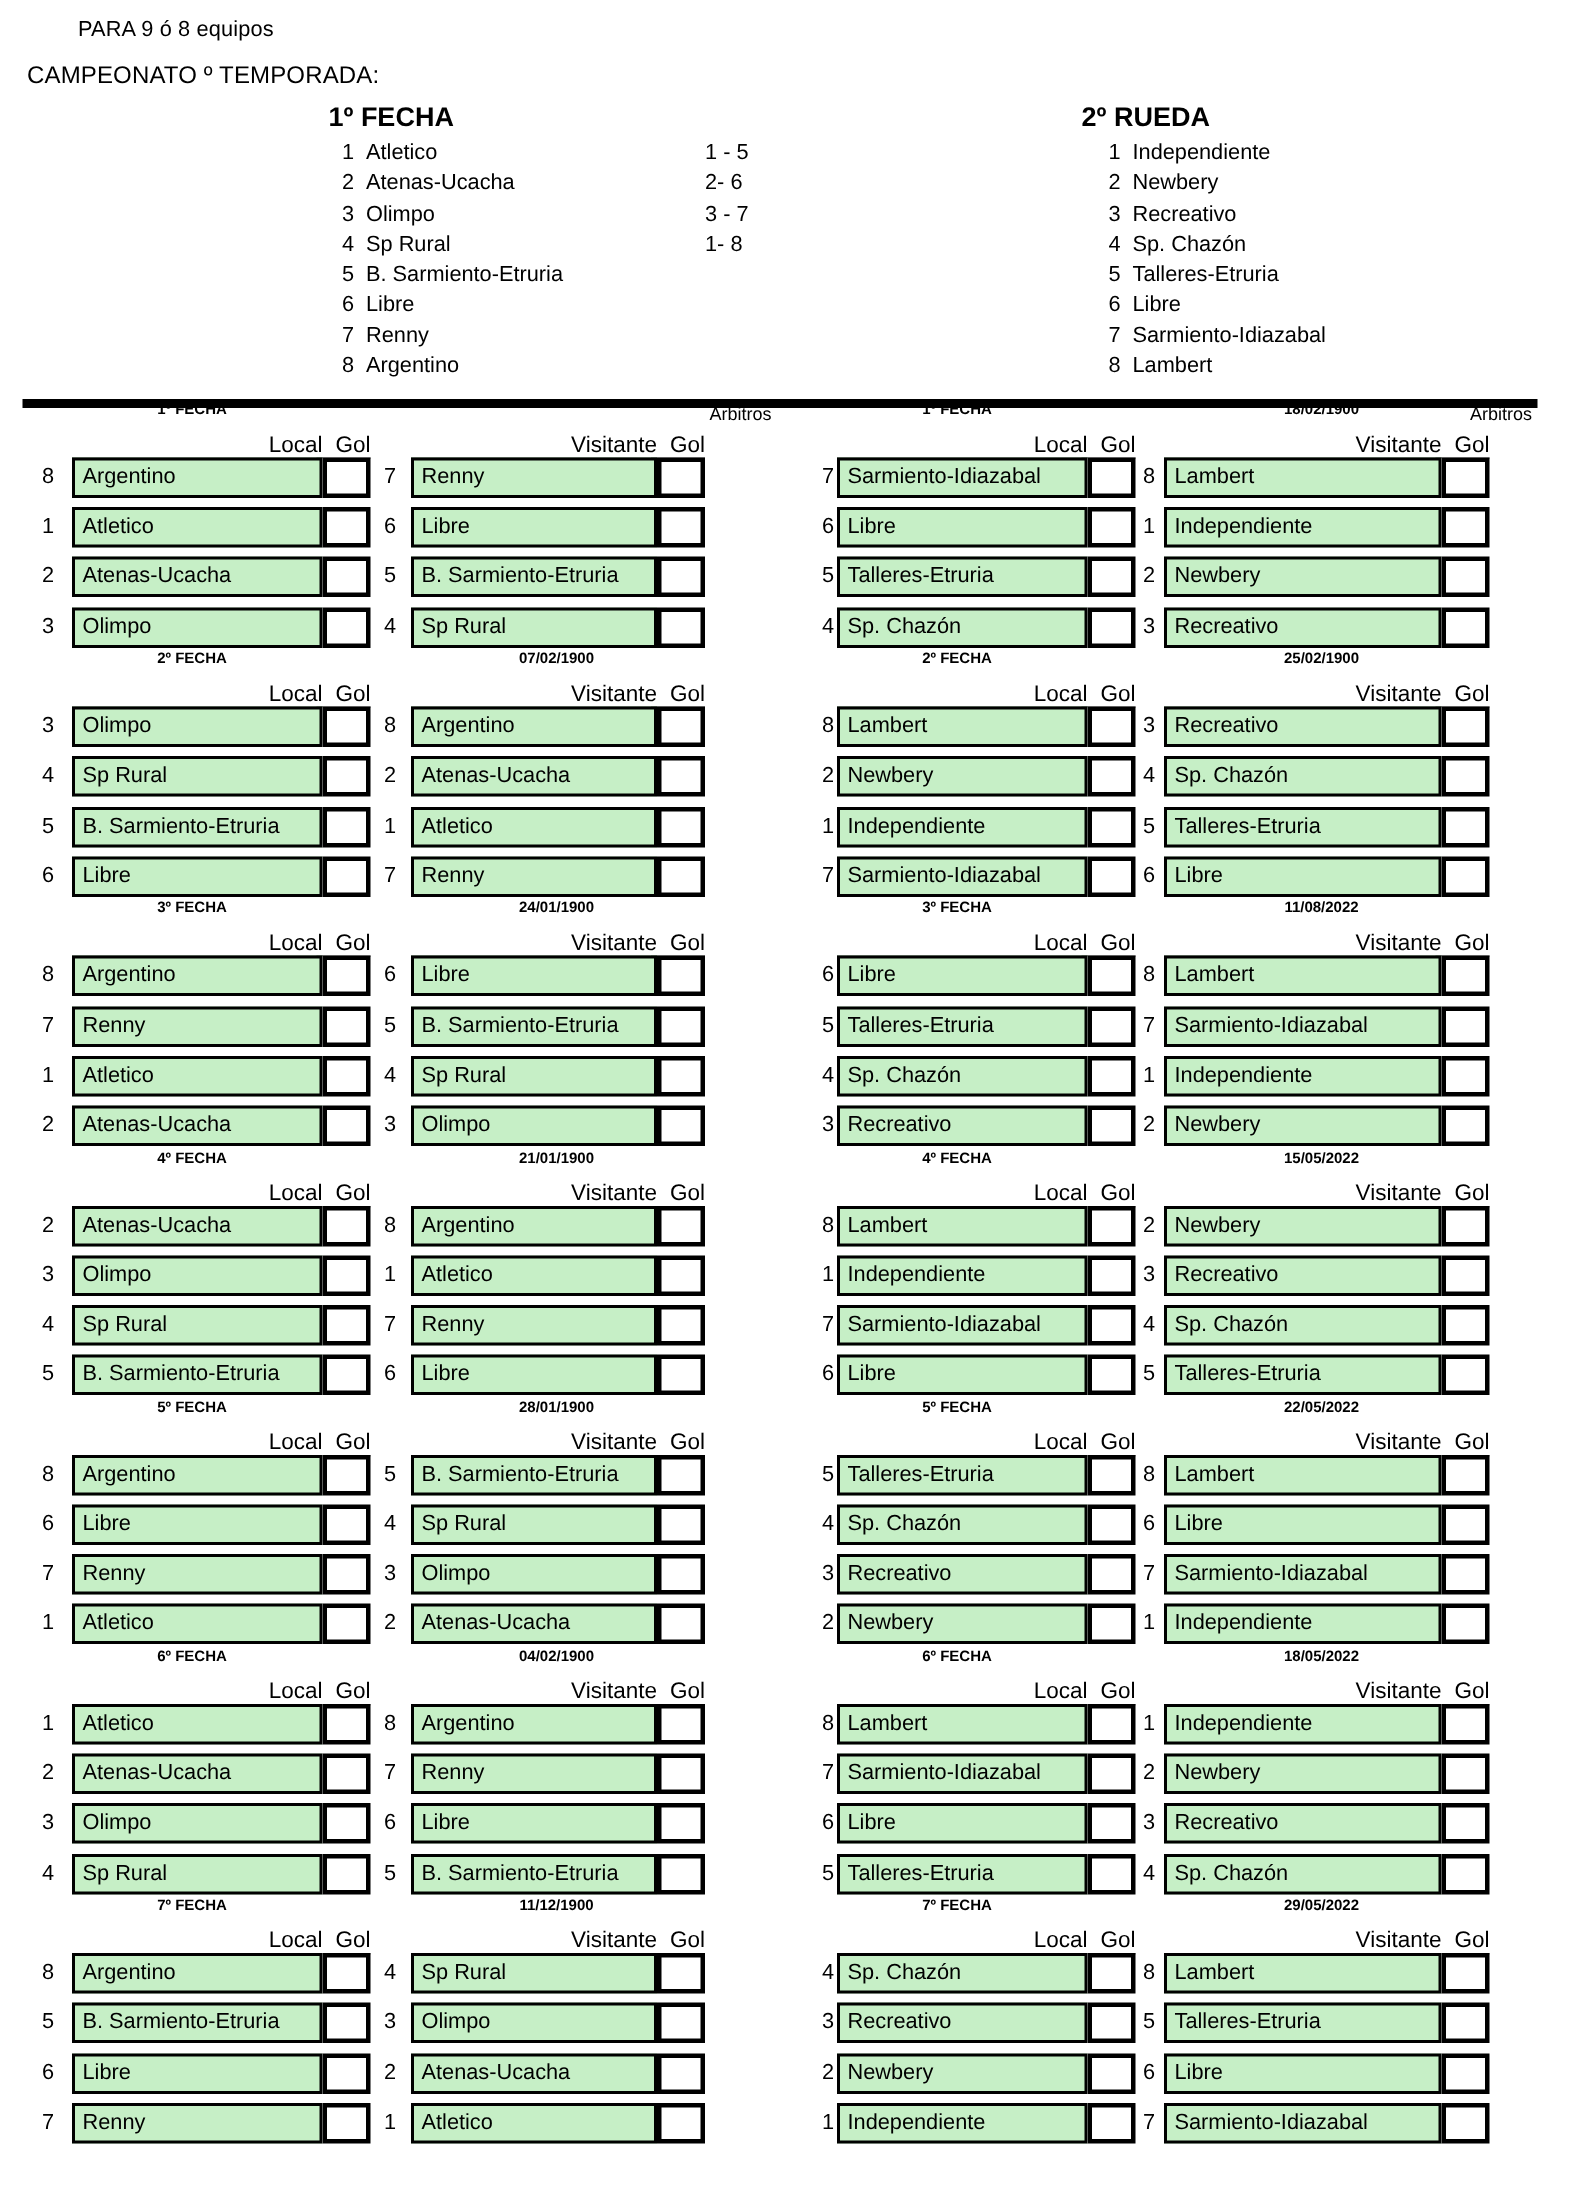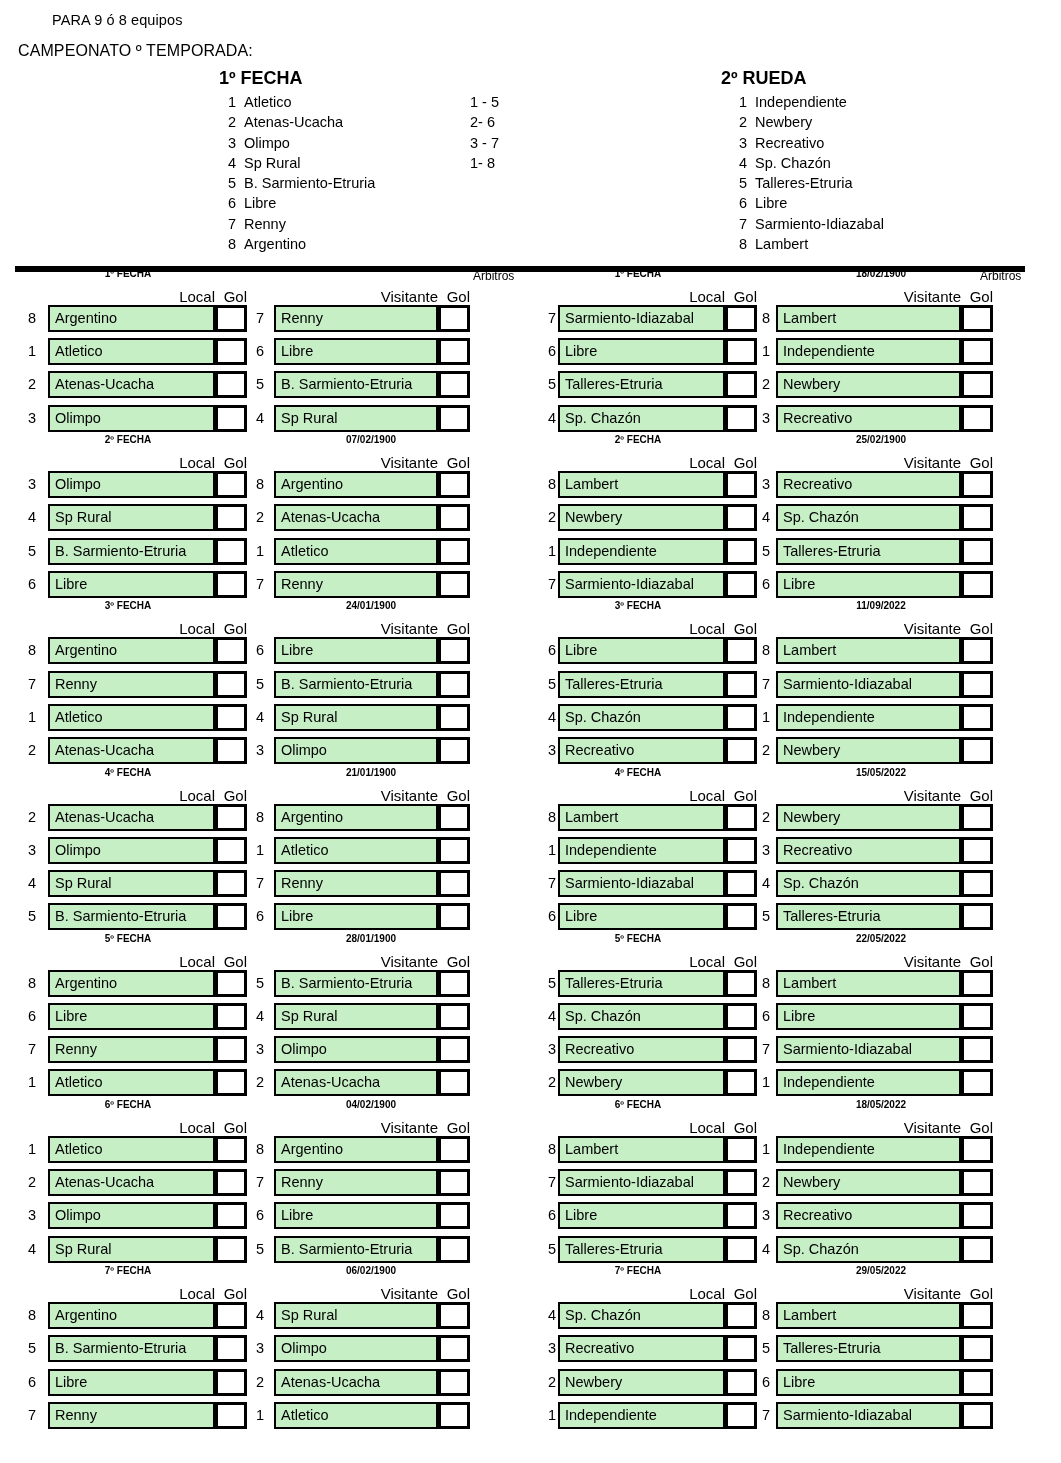--- a/index.html
+++ b/index.html
@@ -325,21 +325,21 @@
         <div class="mnum" style="left: 24px;">4</div>
         <div class="namebox" style="left: 48px; width: 167px;">Sp Rural</div>
         <div class="golbox" style="left: 215px;"></div>
         <div class="mnum" style="left: 252px;">5</div>
         <div class="namebox" style="left: 274px; width: 164px;">B. Sarmiento-Etruria</div>
         <div class="golbox" style="left: 438px;"></div>
       </div>
     </div>
     <div class="block" style="left: 0px; top: 1265.2px;">
       <div class="blk-title fecha-label" style="left: 48px; top: 0px;">7º FECHA</div>
-      <div class="blk-title date-label" style="left: 276px; top: 0px;">06/02/1900</div>
+      <div class="blk-title date-label" style="left: 276px; top: 0px;">11/12/1900</div>
       <div class="colhdr" style="left: 48px; top: 20px; width: 167px;">Local</div>
       <div class="colhdr" style="left: 211px; top: 20px; width: 36px;">Gol</div>
       <div class="colhdr" style="left: 274px; top: 20px; width: 164px;">Visitante</div>
       <div class="colhdr" style="left: 434px; top: 20px; width: 36px;">Gol</div>
       <div class="mrow" style="left: 0px; top: 37px; width: 1061px;">
         <div class="mnum" style="left: 24px;">8</div>
         <div class="namebox" style="left: 48px; width: 167px;">Argentino</div>
         <div class="golbox" style="left: 215px;"></div>
         <div class="mnum" style="left: 252px;">4</div>
         <div class="namebox" style="left: 274px; width: 164px;">Sp Rural</div>
@@ -446,21 +446,21 @@
         <div class="mnum" style="left: 544px;">7</div>
         <div class="namebox" style="left: 558px; width: 167px;">Sarmiento-Idiazabal</div>
         <div class="golbox" style="left: 725px;"></div>
         <div class="mnum" style="left: 758px;">6</div>
         <div class="namebox" style="left: 776px; width: 185px;">Libre</div>
         <div class="golbox" style="left: 961px;"></div>
       </div>
     </div>
     <div class="block" style="left: 0px; top: 600.4px;">
       <div class="blk-title fecha-label" style="left: 558px; top: 0px;">3º FECHA</div>
-      <div class="blk-title date-label" style="left: 786px; top: 0px;">11/09/2022</div>
+      <div class="blk-title date-label" style="left: 786px; top: 0px;">11/08/2022</div>
       <div class="colhdr" style="left: 558px; top: 20px; width: 167px;">Local</div>
       <div class="colhdr" style="left: 721px; top: 20px; width: 36px;">Gol</div>
       <div class="colhdr" style="left: 776px; top: 20px; width: 185px;">Visitante</div>
       <div class="colhdr" style="left: 957px; top: 20px; width: 36px;">Gol</div>
       <div class="mrow" style="left: 0px; top: 37px; width: 1061px;">
         <div class="mnum" style="left: 544px;">6</div>
         <div class="namebox" style="left: 558px; width: 167px;">Libre</div>
         <div class="golbox" style="left: 725px;"></div>
         <div class="mnum" style="left: 758px;">8</div>
         <div class="namebox" style="left: 776px; width: 185px;">Lambert</div>

